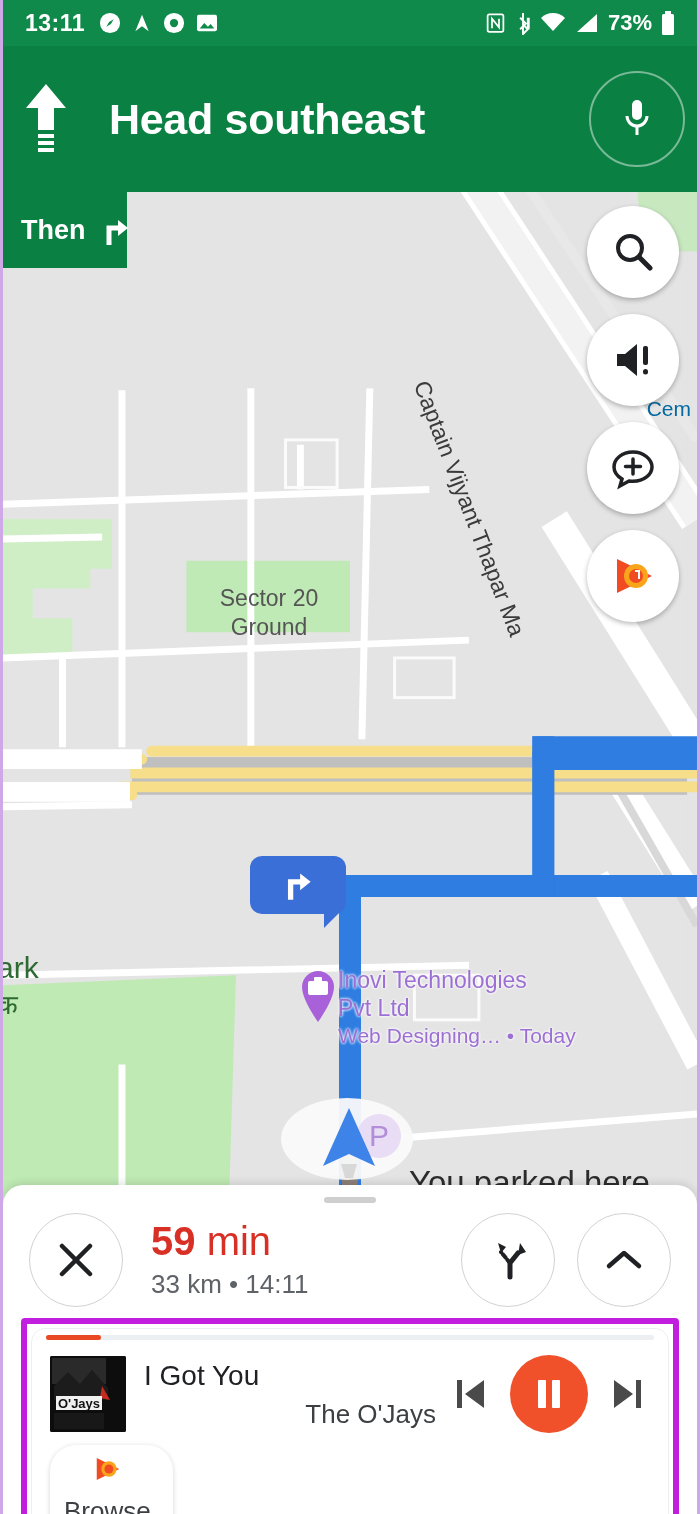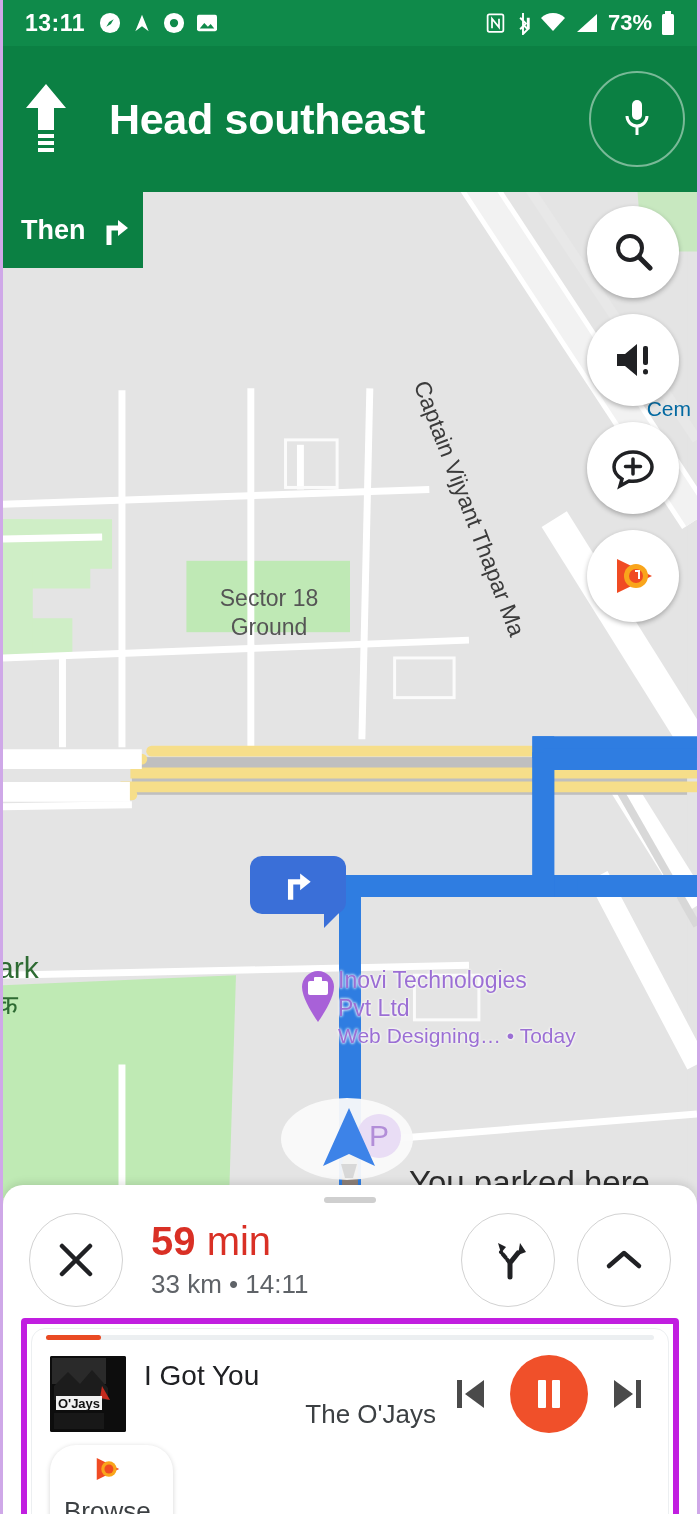--- a/index.html
+++ b/index.html
@@ -73,21 +73,21 @@
   .map {
     position: relative;
     height: 1015px;
     background: #e3e3e3;
     overflow: hidden;
   }
   .map-svg { position: absolute; inset: 0; }
 
   .then-banner {
     position: absolute; left: 0; top: 0;
-    width: 140px; height: 76px;
+    width: 124px; height: 76px;
     background: #0b8043;
     display: flex; align-items: center; gap: 12px;
     padding-left: 18px;
     box-sizing: border-box;
     color: #fff;
     z-index: 8;
   }
   .then-label { font-size: 27px; font-weight: bold; }
 
   .fab-col {
@@ -427,21 +427,21 @@
       <span class="then-label">Then</span>
       <span class="ico">
         <svg width="36" height="36" viewBox="0 0 36 36">
           <path d="M11 33V16h12" fill="none" stroke="#fff" stroke-width="5"></path>
           <path d="M20 8l10 8-10 8z" fill="#fff"></path>
         </svg>
       </span>
     </div>
 
     <div class="map-label label-sector">
-      <span>Sector 18</span><br>
+      <span>Sector 20</span><br>
       <span>Ground</span>
     </div>
     <div class="map-label label-cem">Cem</div>
     <div class="map-label label-park">
       <span>ark</span>
       <span class="hi">क</span>
     </div>
     <div class="street-label">Captain Vijyant Thapar Ma</div>
 
     <div class="poi">

